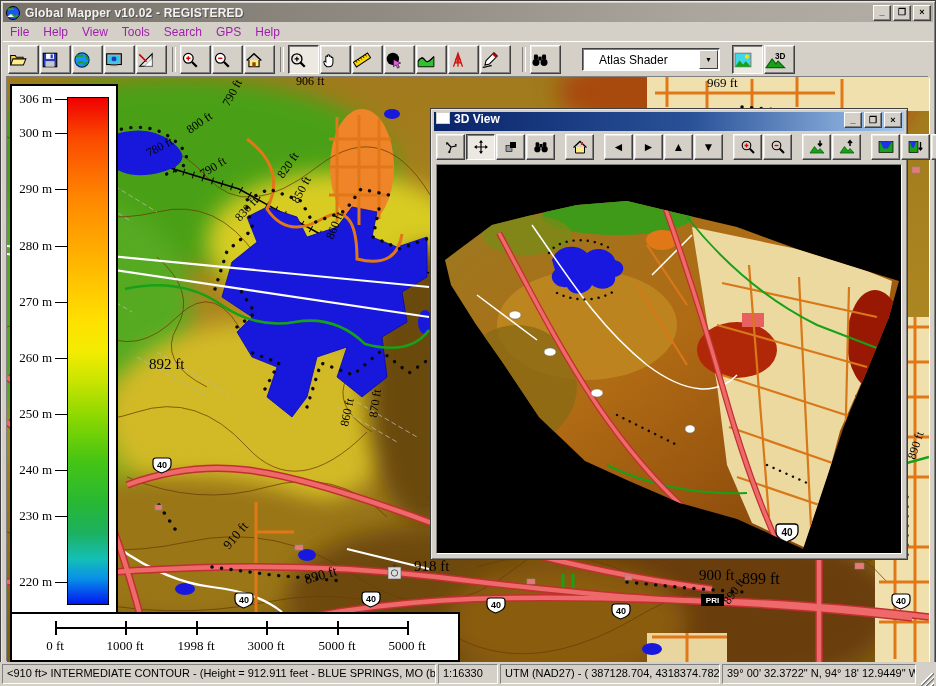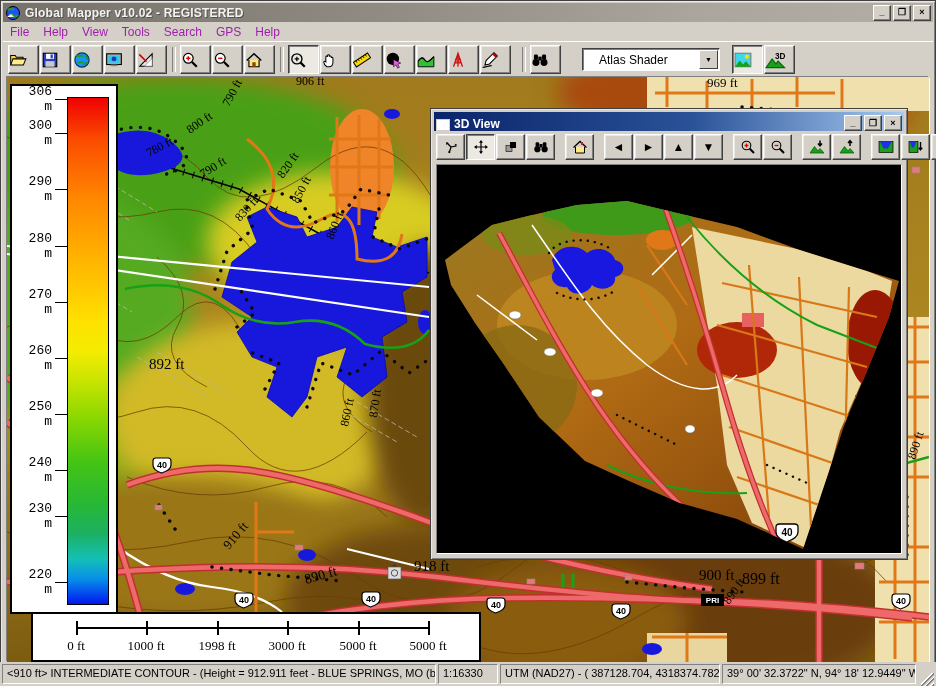--- a/index.html
+++ b/index.html
@@ -49,36 +49,36 @@
   
   .legend{position:absolute;left:10px;top:84px;width:104px;height:526px;
        background:#fff;border:2px solid #000;}
   .lbar{position:absolute;right:7px;top:11px;width:40px;height:506px;
        border:1px solid #000;
        background:linear-gradient(180deg,#f00000 0%,#fb4a00 8%,#ff8800 20%,
          #ffb400 32%,#ffe000 44%,#f4ec00 50%,#c8e400 56%,#8cd800 63%,
          #44c414 72%,#28b834 80%,#1cb060 86%,#14c0b4 91%,#0890e8 95%,#0018f0 100%);}
   .lrow{position:absolute;left:4px;width:52px;height:14px;display:flex;
        align-items:center;font:13px "Liberation Serif",serif;color:#000;}
-  .lrow .ltx{flex:1;text-align:right;font-family:Liberation Mono, monospace;}
+  .lrow .ltx{flex:1;text-align:right;}
   .lrow .lln{width:13px;height:0;border-top:1px solid #000;margin-left:3px;}
   
   .scalebar{position:absolute;left:10px;top:612px;width:446px;height:46px;
-       background:#fff;border:2px solid #000;margin-left:21px;}
+       background:#fff;border:2px solid #000;}
   .sline{position:absolute;left:43px;width:354px;top:13px;height:2px;background:#000;}
   .stick{position:absolute;top:7px;width:2px;height:14px;background:#000;}
   .slab{position:absolute;top:24px;width:60px;margin-left:-30px;text-align:center;
        font:13px "Liberation Serif",serif;color:#000;}
   
   .w3d{position:absolute;left:430px;top:108px;width:476px;height:450px;
        background:#d4d0c8;border:1px solid #404040;
        box-shadow:inset 1px 1px 0 #e8e8e4, inset -1px -1px 0 #808080;}
   .w3d-title{position:absolute;left:3px;top:3px;right:3px;height:19px;
        background:linear-gradient(90deg,#0a246a 0%,#2a5298 55%,#a6caf0 100%);
-       display:flex;align-items:flex-end;padding:0 2px;color:#fff;font-weight:bold;font-size:12px;}
+       display:flex;align-items:flex-start;padding:0 2px;color:#fff;font-weight:bold;font-size:12px;}
   .w3d-title .ttl{flex:1;margin-left:4px;}
   .w3d-toolbar{position:absolute;left:3px;top:23px;right:3px;height:30px;
        display:flex;align-items:center;padding-left:2px;}
   .tb3{width:27px;height:24px;margin-right:1px;background:#d4d0c8;flex:0 0 auto;
        border:1px solid;border-color:#ffffff #404040 #404040 #ffffff;
        box-shadow:inset -1px -1px 0 #808080, inset 1px 1px 0 #e8e8e4;
        display:flex;align-items:center;justify-content:center;
        font-size:12px;color:#000;line-height:1;}
   .tb3.pressed{border-color:#404040 #ffffff #ffffff #404040;
        box-shadow:inset 1px 1px 0 #808080;background:#ece9e2;}

